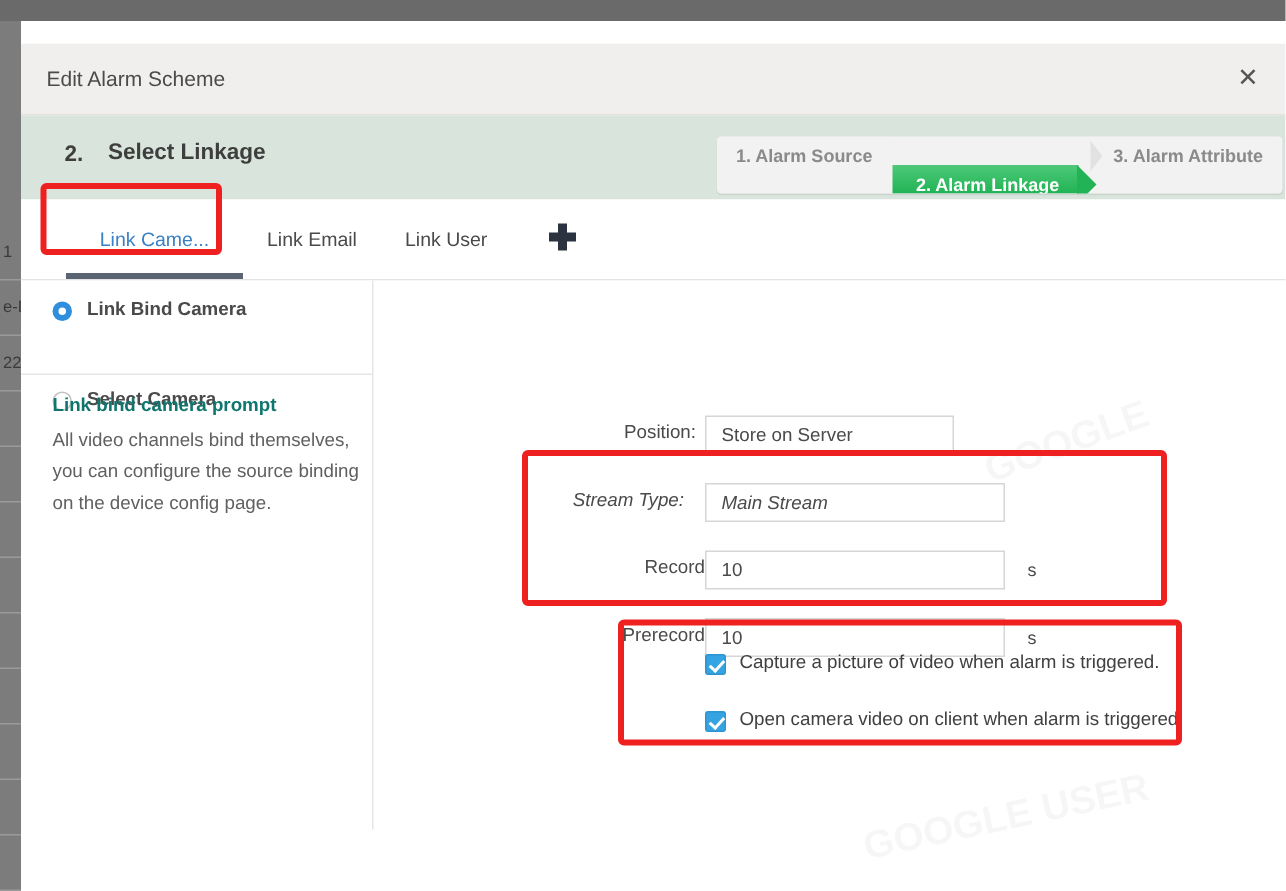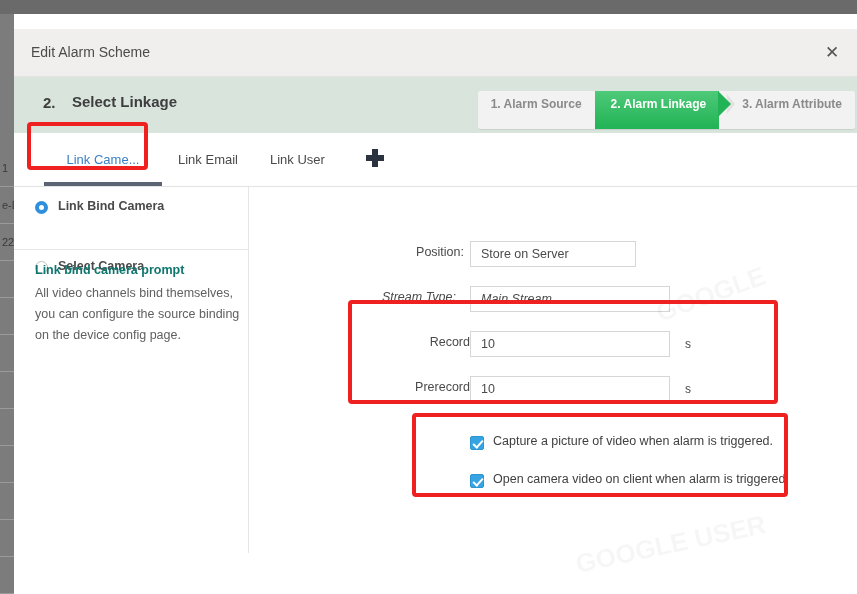--- a/index.html
+++ b/index.html
@@ -96,20 +96,21 @@
     padding: 0 13px 0 16px;
     white-space: nowrap;
     background: #f2f2f2;
     cursor: pointer;
   }
   .step:first-child { padding-left: 13px; }
   .step.active {
     color: #ffffff;
     background: linear-gradient(#4ec978, #21b355);
     margin-right: 7px;
+    margin-top: 19px;
   }
   
   .step.active::after {
     content: "";
     position: absolute; right: -12px; top: 0;
     width: 0; height: 0;
     border-top: 13px solid transparent;
     border-bottom: 13px solid transparent;
     border-left: 13px solid #21b355;
     z-index: 2;
@@ -196,21 +197,21 @@
     position: absolute; left: 21px; top: 76px;
     font-size: 12.5px; font-weight: bold; color: #0f766e;
   }
   #prompt-body {
     position: absolute; left: 21px; top: 96px; width: 205px;
     font-size: 12.5px; color: #606060; line-height: 21px;
   }
 
   
   #form { position: absolute; left: 234px; top: 0; right: 0; height: 422px; }
-  .frow { position: absolute; height: 26px; }
+  .frow { position: absolute; height: 26px; margin-top: 36px; }
   .flabel {
     position: absolute; right: 0; top: 4px;
     font-size: 12.5px; color: #4a4a4a; white-space: nowrap;
   }
   .fctrl {
     position: absolute;
     height: 26px;
     border: 1px solid #d6d6d6;
     background: #ffffff;
     font-size: 12.5px; color: #4a4a4a;

